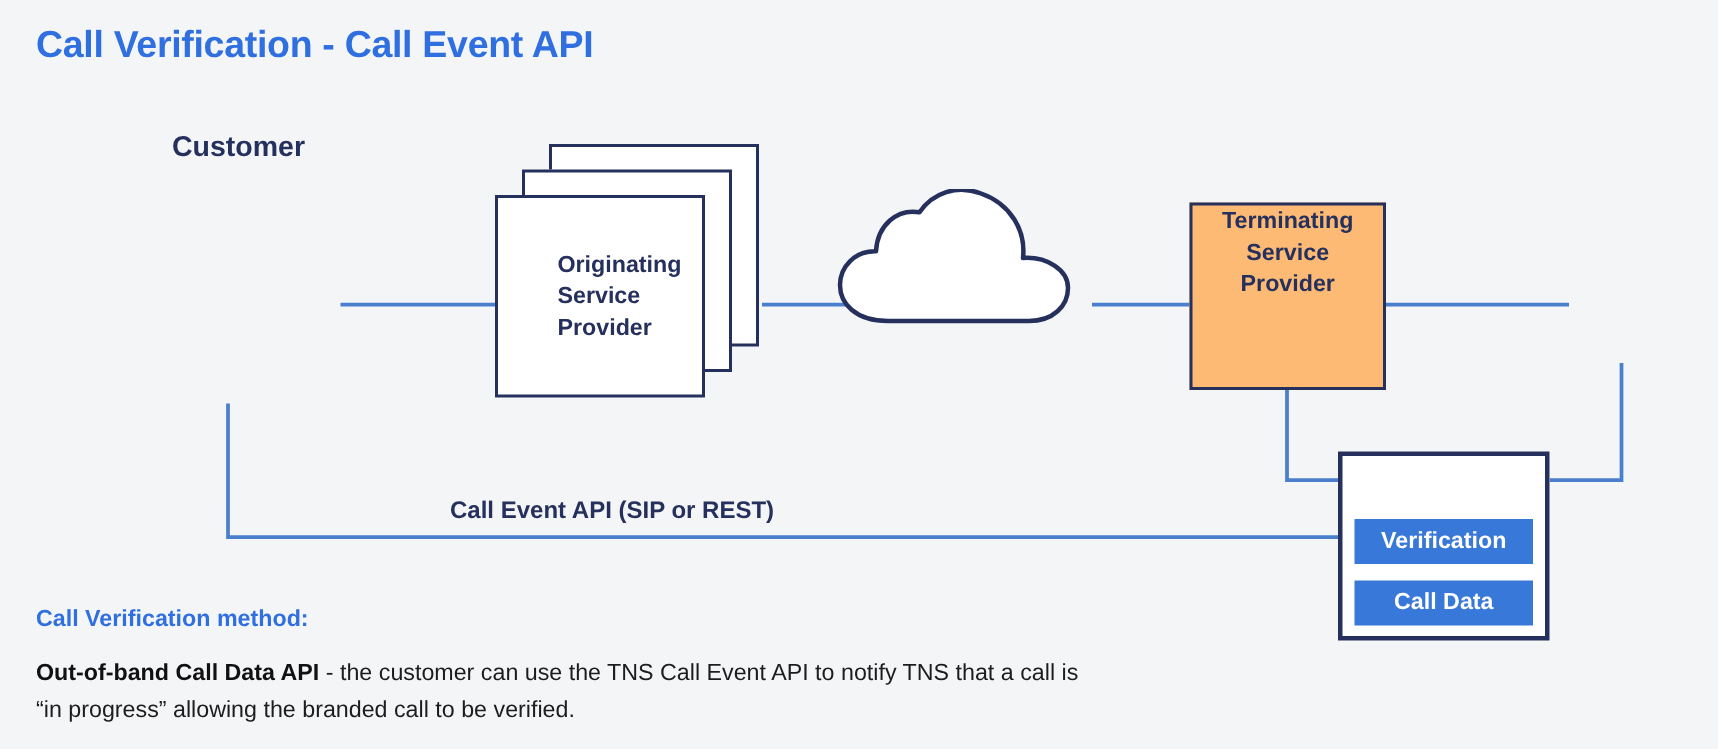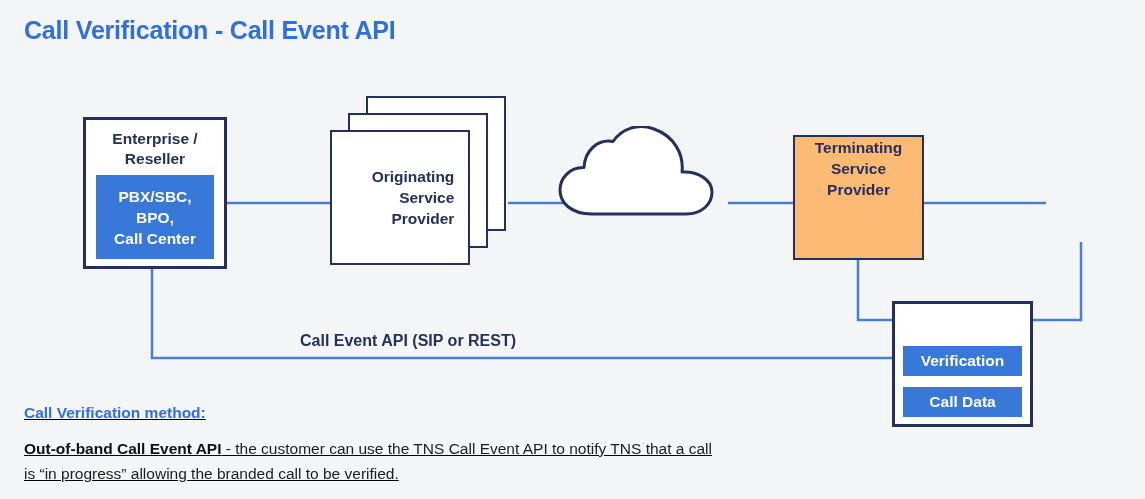--- a/index.html
+++ b/index.html
@@ -51,21 +51,21 @@
   .osp-card{
     position:absolute;background:#ffffff;border:2.5px solid #25305c;
     box-sizing:border-box;width:140px;height:135px;
   }
   .osp-card.c3{left:36px;top:0px;}
   .osp-card.c2{left:18px;top:17px;}
   .osp-card.c1{left:0px;top:34px;
     display:flex;align-items:center;justify-content:center;}
   .osp-text{
     font-size:15.5px;font-weight:bold;color:#25305c;
-    text-align:right;line-height:21px;margin-left:26px;
+    text-align:left;line-height:21px;margin-left:26px;
   }
 
   
   .cloud-wrap{position:absolute;left:552px;top:126px;width:190px;height:95px;}
 
   
   .tsp-box{
     position:absolute;left:793px;top:135px;width:131px;height:125px;
     background:#fdba74;border:2.5px solid #25305c;box-sizing:border-box;
     display:flex;align-items:flex-start;justify-content:center;
@@ -97,21 +97,21 @@
   .tns-chip.d{top:83px;}
 
   
   .api-label{
     position:absolute;left:300px;top:332px;width:460px;
     text-align:left;font-size:16px;font-weight:bold;color:#25305c;
     white-space:nowrap;
   }
 
   
-  .footer{position:absolute;left:24px;top:404px;width:700px;text-decoration:underline;}
+  .footer{position:absolute;left:24px;top:404px;width:700px;}
   .footer-head{
     font-size:15.5px;font-weight:bold;color:#2f6fe0;margin-bottom:14px;
   }
   .footer-body{
     font-size:15.5px;color:#1d1d1f;line-height:25px;
   }
   .footer-body b{color:#111114;}
 </style>
 </head>
 <body>
@@ -132,34 +132,22 @@
       <line x1="924" y1="203" x2="1046" y2="203"></line>
 
       <polyline points="858,260 858,320 892,320"></polyline>
 
       <polyline points="1081,242 1081,320 1033,320"></polyline>
 
       <polyline points="152,269 152,358 892,358"></polyline>
     </g>
   </svg>
 
+  <div class="customer-label">Customer</div>
 
-  <div class="customer-box">
-    <div class="enterprise-label">
-      <div>Enterprise /</div>
-      <div>Reseller</div>
-    </div>
-    <div class="pbx-box">
-      <div>
-        <div>PBX/SBC,</div>
-        <div>BPO,</div>
-        <div>Call Center</div>
-      </div>
-    </div>
-  </div>
 
   <div class="osp-wrap">
     <div class="osp-card c3"></div>
     <div class="osp-card c2"></div>
     <div class="osp-card c1">
       <div class="osp-text">
         <div>Originating</div>
         <div>Service</div>
         <div>Provider</div>
       </div>
@@ -192,17 +180,17 @@
     <div class="tns-title">TNS Platform</div>
     <div class="tns-chip d">Call Data</div>
     <div class="tns-chip v">Verification</div>
   </div>
 
   <div class="api-label">Call Event API (SIP or REST)</div>
 
   <div class="footer">
     <div class="footer-head">Call Verification method:</div>
     <div class="footer-body">
-      <b>Out-of-band Call Event API</b><span> - the customer can use the TNS Call Event API to notify TNS that a call is “in progress” allowing the branded call to be verified.</span>
+      <b>Out-of-band Call Data API</b><span> - the customer can use the TNS Call Event API to notify TNS that a call is “in progress” allowing the branded call to be verified.</span>
     </div>
   </div>
 
 </div>
 
 </body></html>

